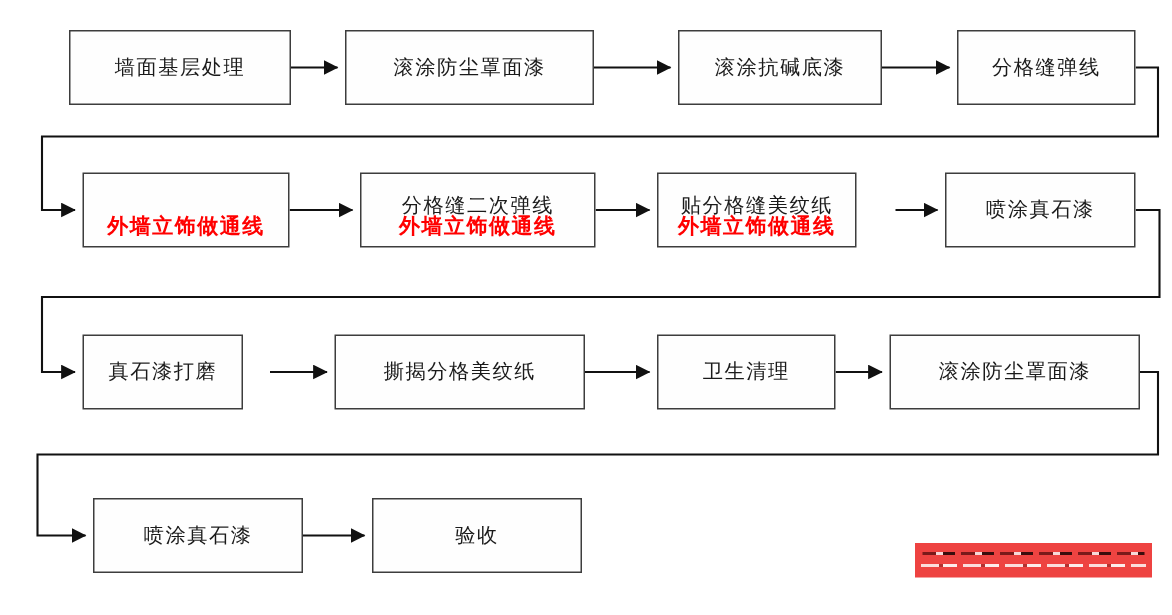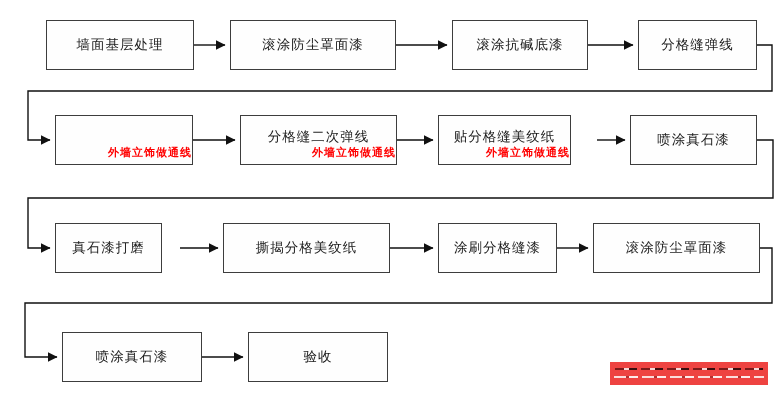--- a/index.html
+++ b/index.html
@@ -24,22 +24,22 @@
     font-size:13.5px;
     font-weight:normal;
     color:#1a1a1a;
     letter-spacing:1px;
     white-space:nowrap;
   }
   .box.has-wm .lbl{margin-top:-7px;}
   .box .wm{
     position:absolute;
     left:0;right:0;bottom:4px;
-    text-align:right;
-    font-size:11px;
+    text-align:center;
+    font-size:14px;
     font-weight:bold;
     color:#ff0000;
     letter-spacing:1px;
     white-space:nowrap;
   }
   #connectors{position:absolute;left:0;top:0;}
   
   .banner{
     position:absolute;
     left:610px;top:362px;width:158px;height:23px;
@@ -112,21 +112,21 @@
     <span class="lbl">喷涂真石漆</span>
   </div>
 
   <div class="box" style="left:55px;top:223px;width:107px">
     <span class="lbl">真石漆打磨</span>
   </div>
   <div class="box" style="left:223px;top:223px;width:167px">
     <span class="lbl">撕揭分格美纹纸</span>
   </div>
   <div class="box" style="left:438px;top:223px;width:119px">
-    <span class="lbl">涂刷分格缝漆</span>
+    <span class="lbl">卫生清理</span>
   </div>
   <div class="box" style="left:593px;top:223px;width:167px">
     <span class="lbl">滚涂防尘罩面漆</span>
   </div>
 
   <div class="box" style="left:62px;top:332px;width:140px">
     <span class="lbl">喷涂真石漆</span>
   </div>
   <div class="box" style="left:248px;top:332px;width:140px">
     <span class="lbl">验收</span>

